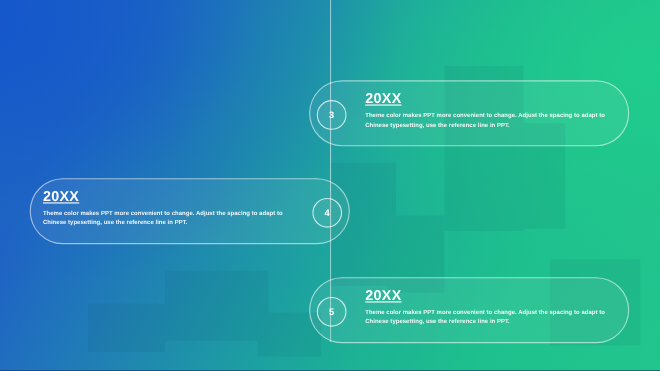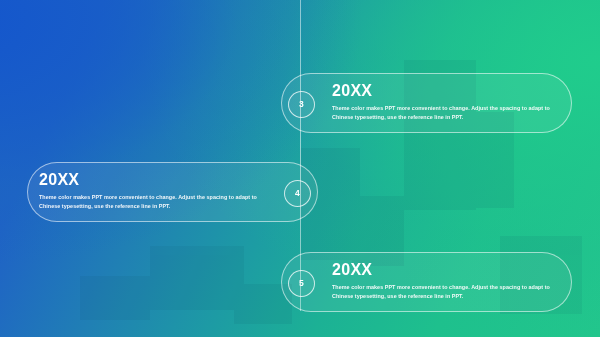--- a/index.html
+++ b/index.html
@@ -116,25 +116,26 @@
 
   .content {
     position: absolute;
     top: 9px;
   }
   .content-right { left: 50px; width: 228px; }
   .content-left  { left: 11px; width: 228px; }
 
   .card-title {
     color: #ffffff;
-    font-size: 16px;
+    font-size: 13px;
     font-weight: 700;
     letter-spacing: 0.3px;
     margin: 0 0 5px 0;
     line-height: 1;
+    text-decoration: underline;
   }
   .card-body {
     color: rgba(255,255,255,0.93);
     font-size: 5.4px;
     font-weight: 600;
     line-height: 1.62;
     margin: 0;
     letter-spacing: 0.05px;
   }
 </style>

